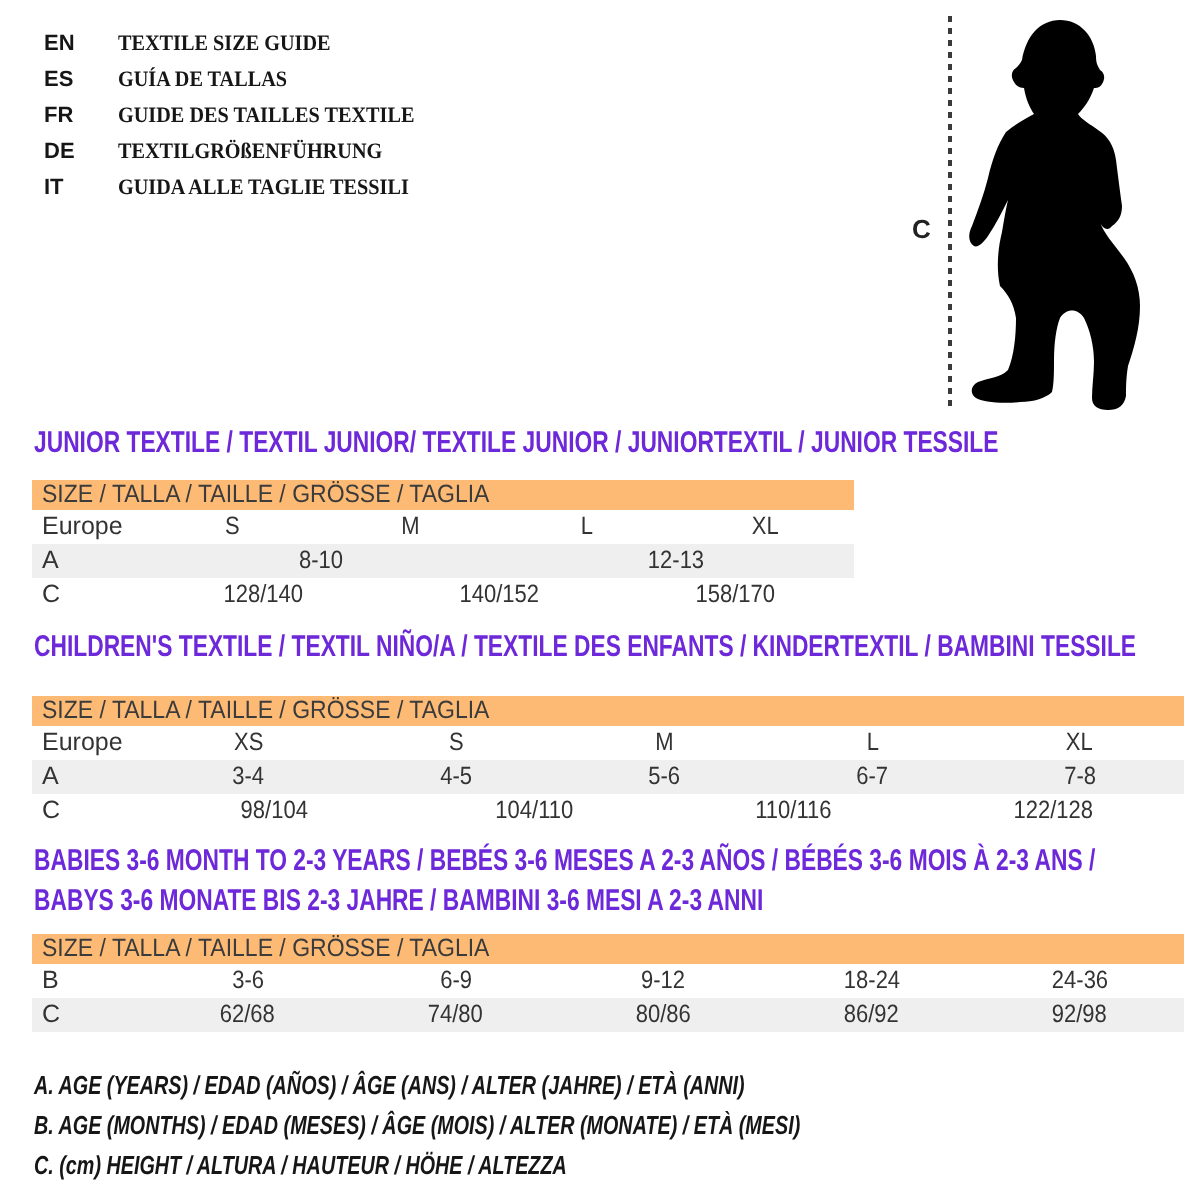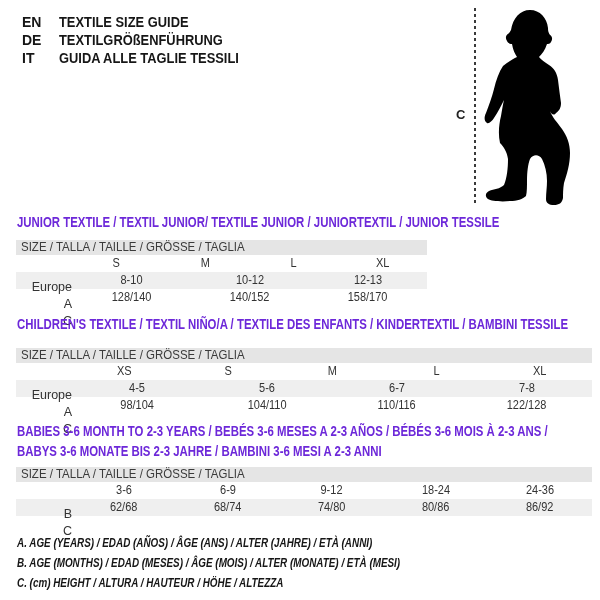--- a/index.html
+++ b/index.html
@@ -10,60 +10,68 @@
   }
   #canvas{position:relative;width:600px;height:600px;background:#fff;}
 
   
   .cz{display:inline-block;transform:scaleX(0.76);transform-origin:0 50%;white-space:nowrap;}
   .czm{display:inline-block;transform:scaleX(0.92);transform-origin:0 50%;white-space:nowrap;}
   .sc{display:inline-block;transform:scaleX(0.88);transform-origin:50% 50%;white-space:nowrap;}
 
   
   .lang-block{position:absolute;left:22px;top:13px;}
-  .lang-row{display:flex;height:18px;line-height:18px;font-weight:bold;font-size:14px;color:#161616;}
+  .lang-row{display:flex;height:18px;line-height:18px;font-weight:bold;font-size:11px;color:#161616;}
   .lang-code{width:37px;}
-  .lang-label{white-space:nowrap;}
+  .lang-label{white-space:nowrap;font-family:Liberation Serif, serif;}
 
   
   .measure-line{position:absolute;left:474px;top:8px;width:2px;height:198px;
     background:repeating-linear-gradient(to bottom,#3a3a3a 0 3px,transparent 3px 6px);}
   .c-label{position:absolute;left:456px;top:107px;font-size:13px;font-weight:bold;color:#222;}
   .baby-svg{position:absolute;left:483px;top:6px;}
 
   
   .sec-title{position:absolute;font-size:15px;font-weight:bold;color:#6d28d9;line-height:20px;}
   #sec1-title{left:17px;top:212px;}
   #sec2-title{left:17px;top:314px;}
   #sec3-title{left:17px;top:421px;}
 
   
   .size-table{position:absolute;font-size:12.5px;color:#333;}
   #sec1-table{left:16px;top:240px;width:411px;}
   #sec2-table{left:16px;top:348px;width:576px;}
   #sec3-table{left:16px;top:467px;width:576px;}
-  .size-bar{height:15px;line-height:15px;background:#e5e5e5;color:#3b3b3b;padding-left:5px;font-size:12.5px;}
+  .size-bar{height:15px;line-height:15px;background:#fdba74;color:#3b3b3b;padding-left:5px;font-size:12.5px;}
   .t-row{display:flex;height:17px;line-height:17px;}
   .t-row.alt{background:#efefef;}
-  .t-label{width:56px;padding-left:5px;box-sizing:border-box;text-align:right;margin-top:24px;}
+  .t-label{width:56px;padding-left:5px;box-sizing:border-box;text-align:left;}
   .t-cell{flex:1;text-align:center;}
 
   
   .legend{position:absolute;left:17px;top:533px;}
   .legend-line{height:20px;line-height:20px;font-size:13px;font-weight:bold;color:#161616;font-style:italic;}
 </style>
 </head>
 <body>
 
 <div id="canvas">
 
   <div class="lang-block">
       <div class="lang-row">
         <span class="lang-code">EN</span>
         <span class="lang-label"><span class="czm">TEXTILE SIZE GUIDE</span></span>
+      </div>
+      <div class="lang-row">
+        <span class="lang-code">ES</span>
+        <span class="lang-label"><span class="czm">GUÍA DE TALLAS</span></span>
+      </div>
+      <div class="lang-row">
+        <span class="lang-code">FR</span>
+        <span class="lang-label"><span class="czm">GUIDE DES TAILLES TEXTILE</span></span>
       </div>
       <div class="lang-row">
         <span class="lang-code">DE</span>
         <span class="lang-label"><span class="czm">TEXTILGRÖßENFÜHRUNG</span></span>
       </div>
       <div class="lang-row">
         <span class="lang-code">IT</span>
         <span class="lang-label"><span class="czm">GUIDA ALLE TAGLIE TESSILI</span></span>
       </div>
     </div>
@@ -123,21 +131,20 @@
       <div class="t-row">
         <div class="t-label">Europe</div>
         <div class="t-cell"><span class="sc">S</span></div>
         <div class="t-cell"><span class="sc">M</span></div>
         <div class="t-cell"><span class="sc">L</span></div>
         <div class="t-cell"><span class="sc">XL</span></div>
       </div>
       <div class="t-row alt">
         <div class="t-label">A</div>
         <div class="t-cell"><span class="sc">8-10</span></div>
-        <div class="t-cell"><span class="sc">10-12</span></div>
         <div class="t-cell"><span class="sc">12-13</span></div>
       </div>
       <div class="t-row">
         <div class="t-label">C</div>
         <div class="t-cell"><span class="sc">128/140</span></div>
         <div class="t-cell"><span class="sc">140/152</span></div>
         <div class="t-cell"><span class="sc">158/170</span></div>
       </div>
     </div>
 
@@ -149,20 +156,21 @@
       <div class="t-row">
         <div class="t-label">Europe</div>
         <div class="t-cell"><span class="sc">XS</span></div>
         <div class="t-cell"><span class="sc">S</span></div>
         <div class="t-cell"><span class="sc">M</span></div>
         <div class="t-cell"><span class="sc">L</span></div>
         <div class="t-cell"><span class="sc">XL</span></div>
       </div>
       <div class="t-row alt">
         <div class="t-label">A</div>
+        <div class="t-cell"><span class="sc">3-4</span></div>
         <div class="t-cell"><span class="sc">4-5</span></div>
         <div class="t-cell"><span class="sc">5-6</span></div>
         <div class="t-cell"><span class="sc">6-7</span></div>
         <div class="t-cell"><span class="sc">7-8</span></div>
       </div>
       <div class="t-row">
         <div class="t-label">C</div>
         <div class="t-cell"><span class="sc">98/104</span></div>
         <div class="t-cell"><span class="sc">104/110</span></div>
         <div class="t-cell"><span class="sc">110/116</span></div>
@@ -180,24 +188,24 @@
         <div class="t-label">B</div>
         <div class="t-cell"><span class="sc">3-6</span></div>
         <div class="t-cell"><span class="sc">6-9</span></div>
         <div class="t-cell"><span class="sc">9-12</span></div>
         <div class="t-cell"><span class="sc">18-24</span></div>
         <div class="t-cell"><span class="sc">24-36</span></div>
       </div>
       <div class="t-row alt">
         <div class="t-label">C</div>
         <div class="t-cell"><span class="sc">62/68</span></div>
-        <div class="t-cell"><span class="sc">68/74</span></div>
         <div class="t-cell"><span class="sc">74/80</span></div>
         <div class="t-cell"><span class="sc">80/86</span></div>
         <div class="t-cell"><span class="sc">86/92</span></div>
+        <div class="t-cell"><span class="sc">92/98</span></div>
       </div>
     </div>
 
   <div class="legend">
       <div class="legend-line"><span class="cz">A. AGE (YEARS) / EDAD (AÑOS) / ÂGE (ANS) / ALTER (JAHRE) / ETÀ (ANNI)</span></div>
       <div class="legend-line"><span class="cz">B. AGE (MONTHS) / EDAD (MESES) / ÂGE (MOIS) / ALTER (MONATE) / ETÀ (MESI)</span></div>
       <div class="legend-line"><span class="cz">C. (cm) HEIGHT / ALTURA / HAUTEUR / HÖHE / ALTEZZA</span></div>
     </div>
 
 </div>

